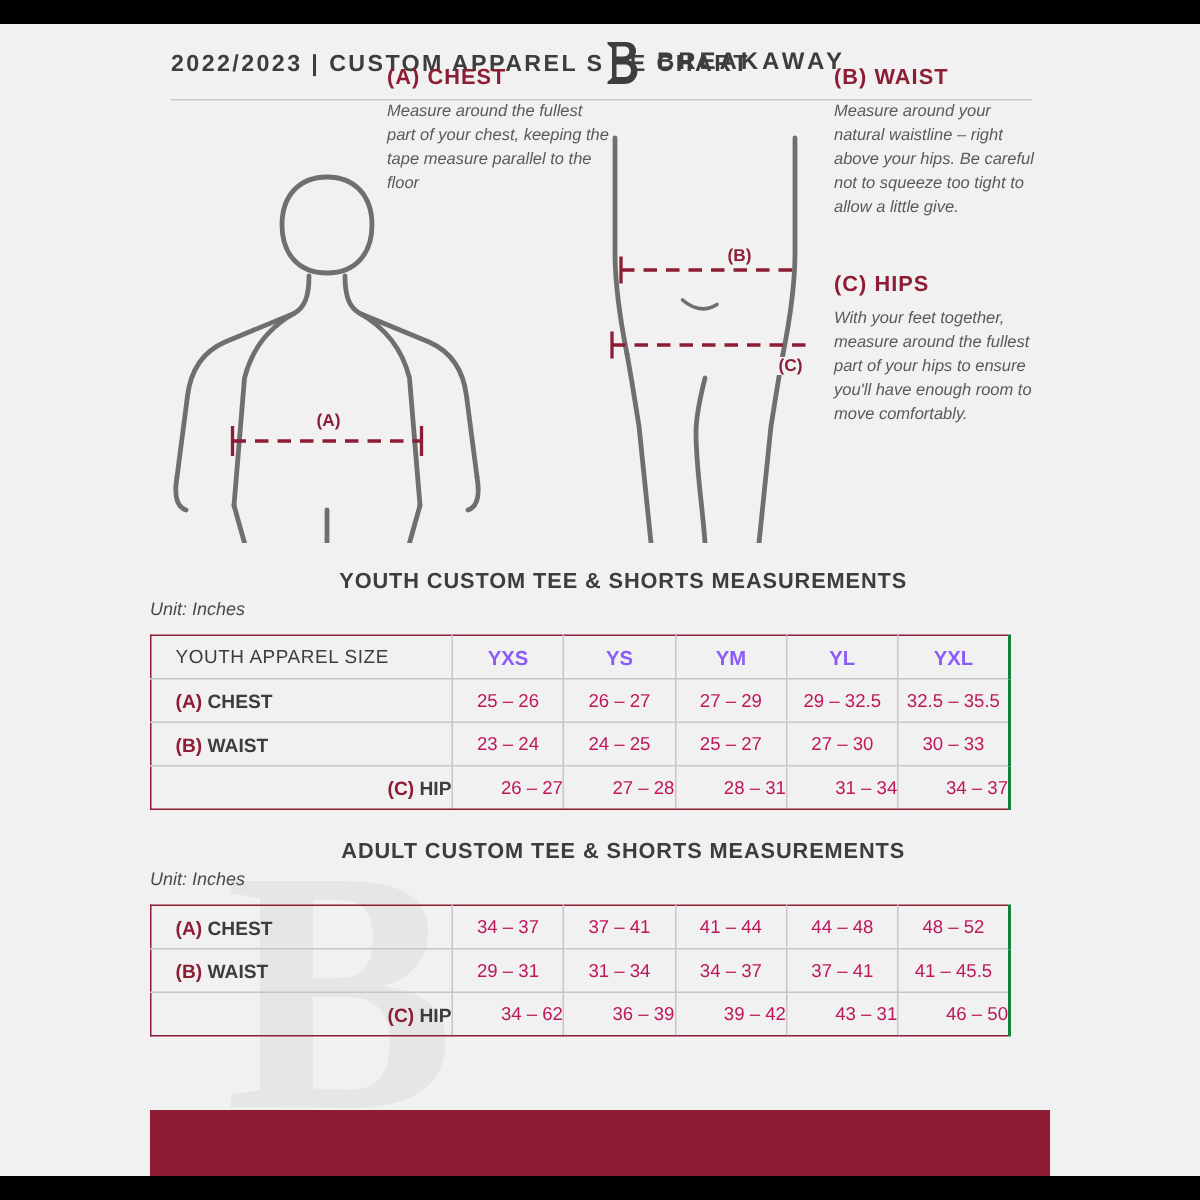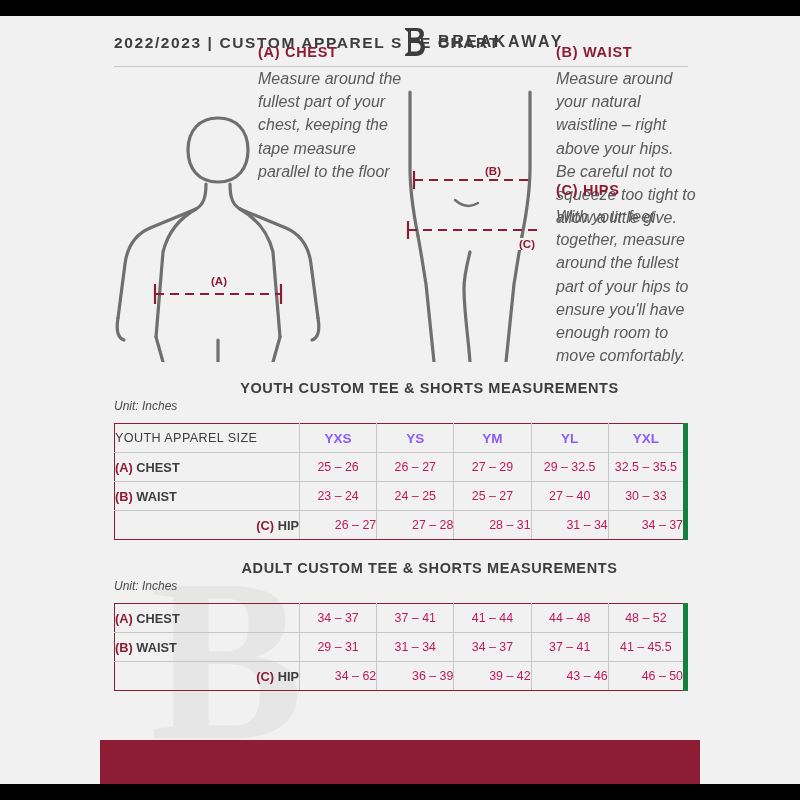--- a/index.html
+++ b/index.html
@@ -102,33 +102,33 @@
   }
   .callout h3 {
     margin: 0 0 7px 0;
     font-size: 14.5px;
     font-weight: bold;
     letter-spacing: 0.7px;
     color: #8c1d34;
   }
   .callout p {
     margin: 0;
-    font-size: 16px;
+    font-size: 11px;
     font-style: italic;
     line-height: 1.45;
     color: #5a5a5a;
   }
   #chest-callout { left: 258px; top: 28px; width: 150px; }
   #waist-callout { left: 556px; top: 28px; width: 140px; }
   #hips-callout  { left: 556px; top: 166px; width: 142px; }
 
   
   .table-block {
     position: absolute;
-    left: 114px;
+    left: 100px;
     width: 631px;
     z-index: 3;
   }
   #youth-block { top: 364px; }
   #adult-block { top: 544px; }
 
   .tbl-title {
     text-align: center;
     font-size: 14.5px;
     font-weight: bold;
@@ -160,24 +160,25 @@
   table tr:first-child td {
     border-top: 1px solid #8c1d34;
   }
   table tr:last-child td {
     border-bottom: 1px solid #8c1d34;
     text-align: right;
   }
   table td:first-child {
     border-left: 1px solid #8c1d34;
     text-align: left;
+    padding-left: 16px;
     width: 184px;
   }
   table td:last-child {
-    border-right: 5px solid #15803d;
+    border-right: 2px solid #15803d;
   }
   .hdr-label {
     font-size: 12.6px;
     letter-spacing: 0.4px;
     color: #3d3d3d;
   }
   .hdr-size {
     font-weight: bold;
     font-size: 13.5px;
     color: #8b5cf6;
@@ -308,21 +309,21 @@
             <td>26 – 27</td>
             <td>27 – 29</td>
             <td>29 – 32.5</td>
             <td>32.5 – 35.5</td>
           </tr>
           <tr>
             <td class="row-label"><span class="row-key">(B)</span> <span>WAIST</span></td>
             <td>23 – 24</td>
             <td>24 – 25</td>
             <td>25 – 27</td>
-            <td>27 – 40</td>
+            <td>27 – 30</td>
             <td>30 – 33</td>
           </tr>
           <tr>
             <td class="row-label"><span class="row-key">(C)</span> <span>HIP</span></td>
             <td>26 – 27</td>
             <td>27 – 28</td>
             <td>28 – 31</td>
             <td>31 – 34</td>
             <td>34 – 37</td>
           </tr>
@@ -349,21 +350,21 @@
             <td>31 – 34</td>
             <td>34 – 37</td>
             <td>37 – 41</td>
             <td>41 – 45.5</td>
           </tr>
           <tr>
             <td class="row-label"><span class="row-key">(C)</span> <span>HIP</span></td>
             <td>34 – 62</td>
             <td>36 – 39</td>
             <td>39 – 42</td>
-            <td>43 – 46</td>
+            <td>43 – 31</td>
             <td>46 – 50</td>
           </tr>
         </tbody>
       </table>
     </div>
 
     <div class="footer-bar"></div>
   </div>
 </div>
 

